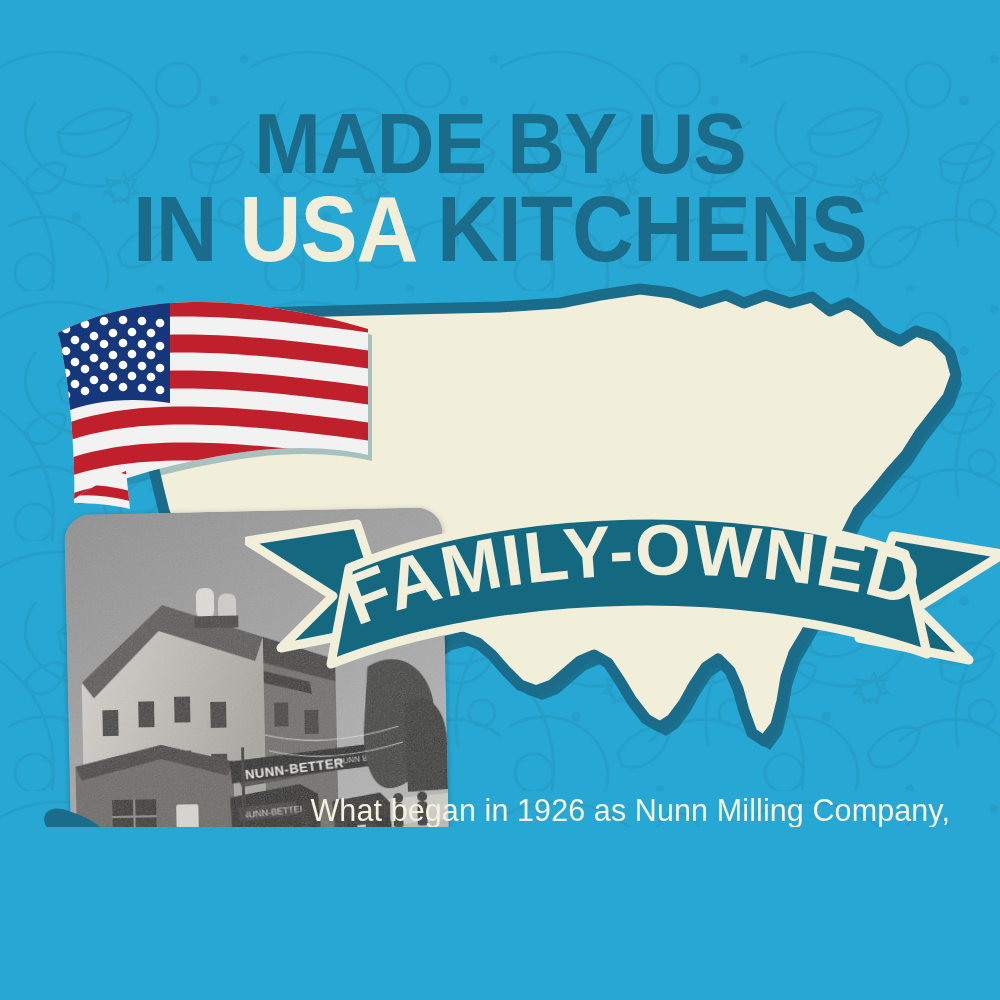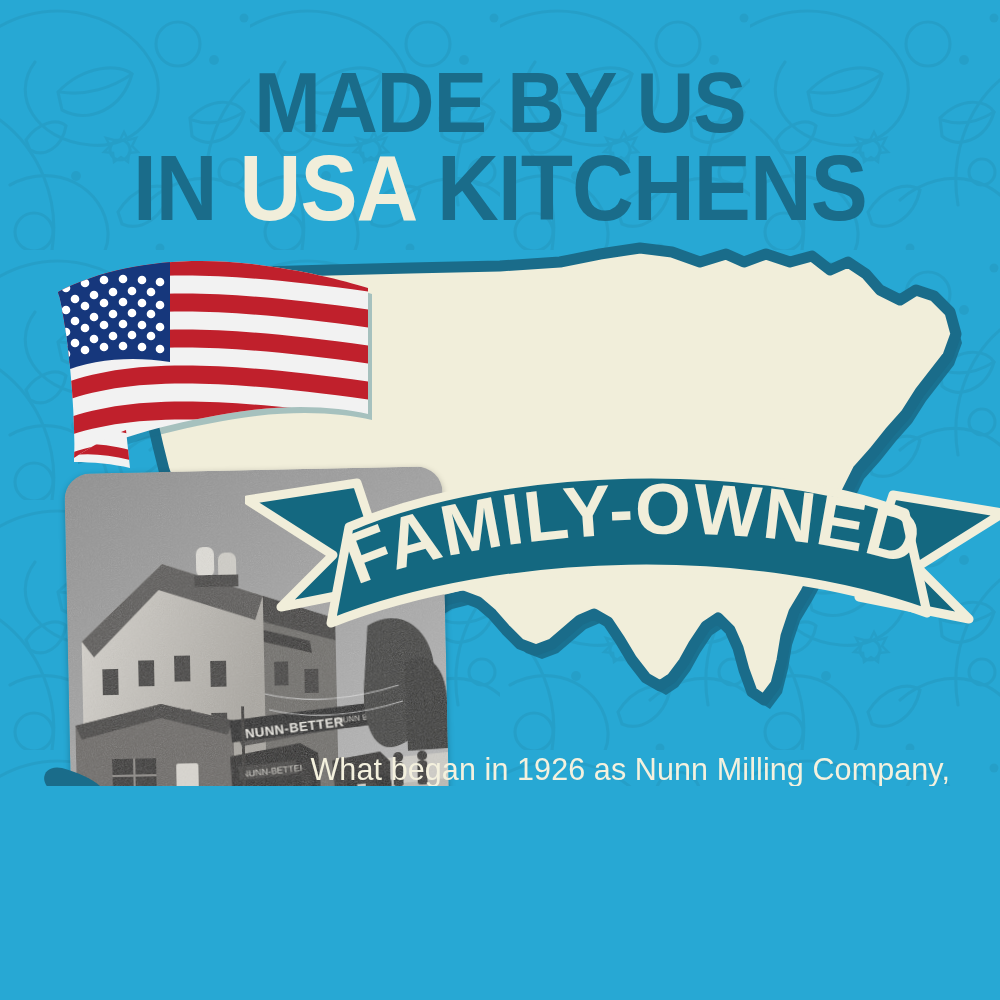--- a/index.html
+++ b/index.html
@@ -1,21 +1,21 @@
 <!DOCTYPE html>
 <html><head>
 <meta charset="utf-8">
 <style>
   html,body{margin:0;padding:0;}
   body{
     width:1000px;height:1000px;overflow:hidden;
     font-family:"Liberation Sans",sans-serif;
     background:#27A8D4;
   }
-  .stage{position:relative;width:1000px;height:786px;overflow:hidden;background:#27A8D4;}
+  .stage{position:relative;width:1000px;height:786px;overflow:hidden;background:#27A8D4;margin-top:41px;}
 
   
   .pattern{position:absolute;inset:0;opacity:.55;}
 
   
   .map-layer{position:absolute;left:0;top:0;width:1000px;height:1000px;}
 
   
   .flag{position:absolute;left:52px;top:258px;width:320px;height:215px;}
 

